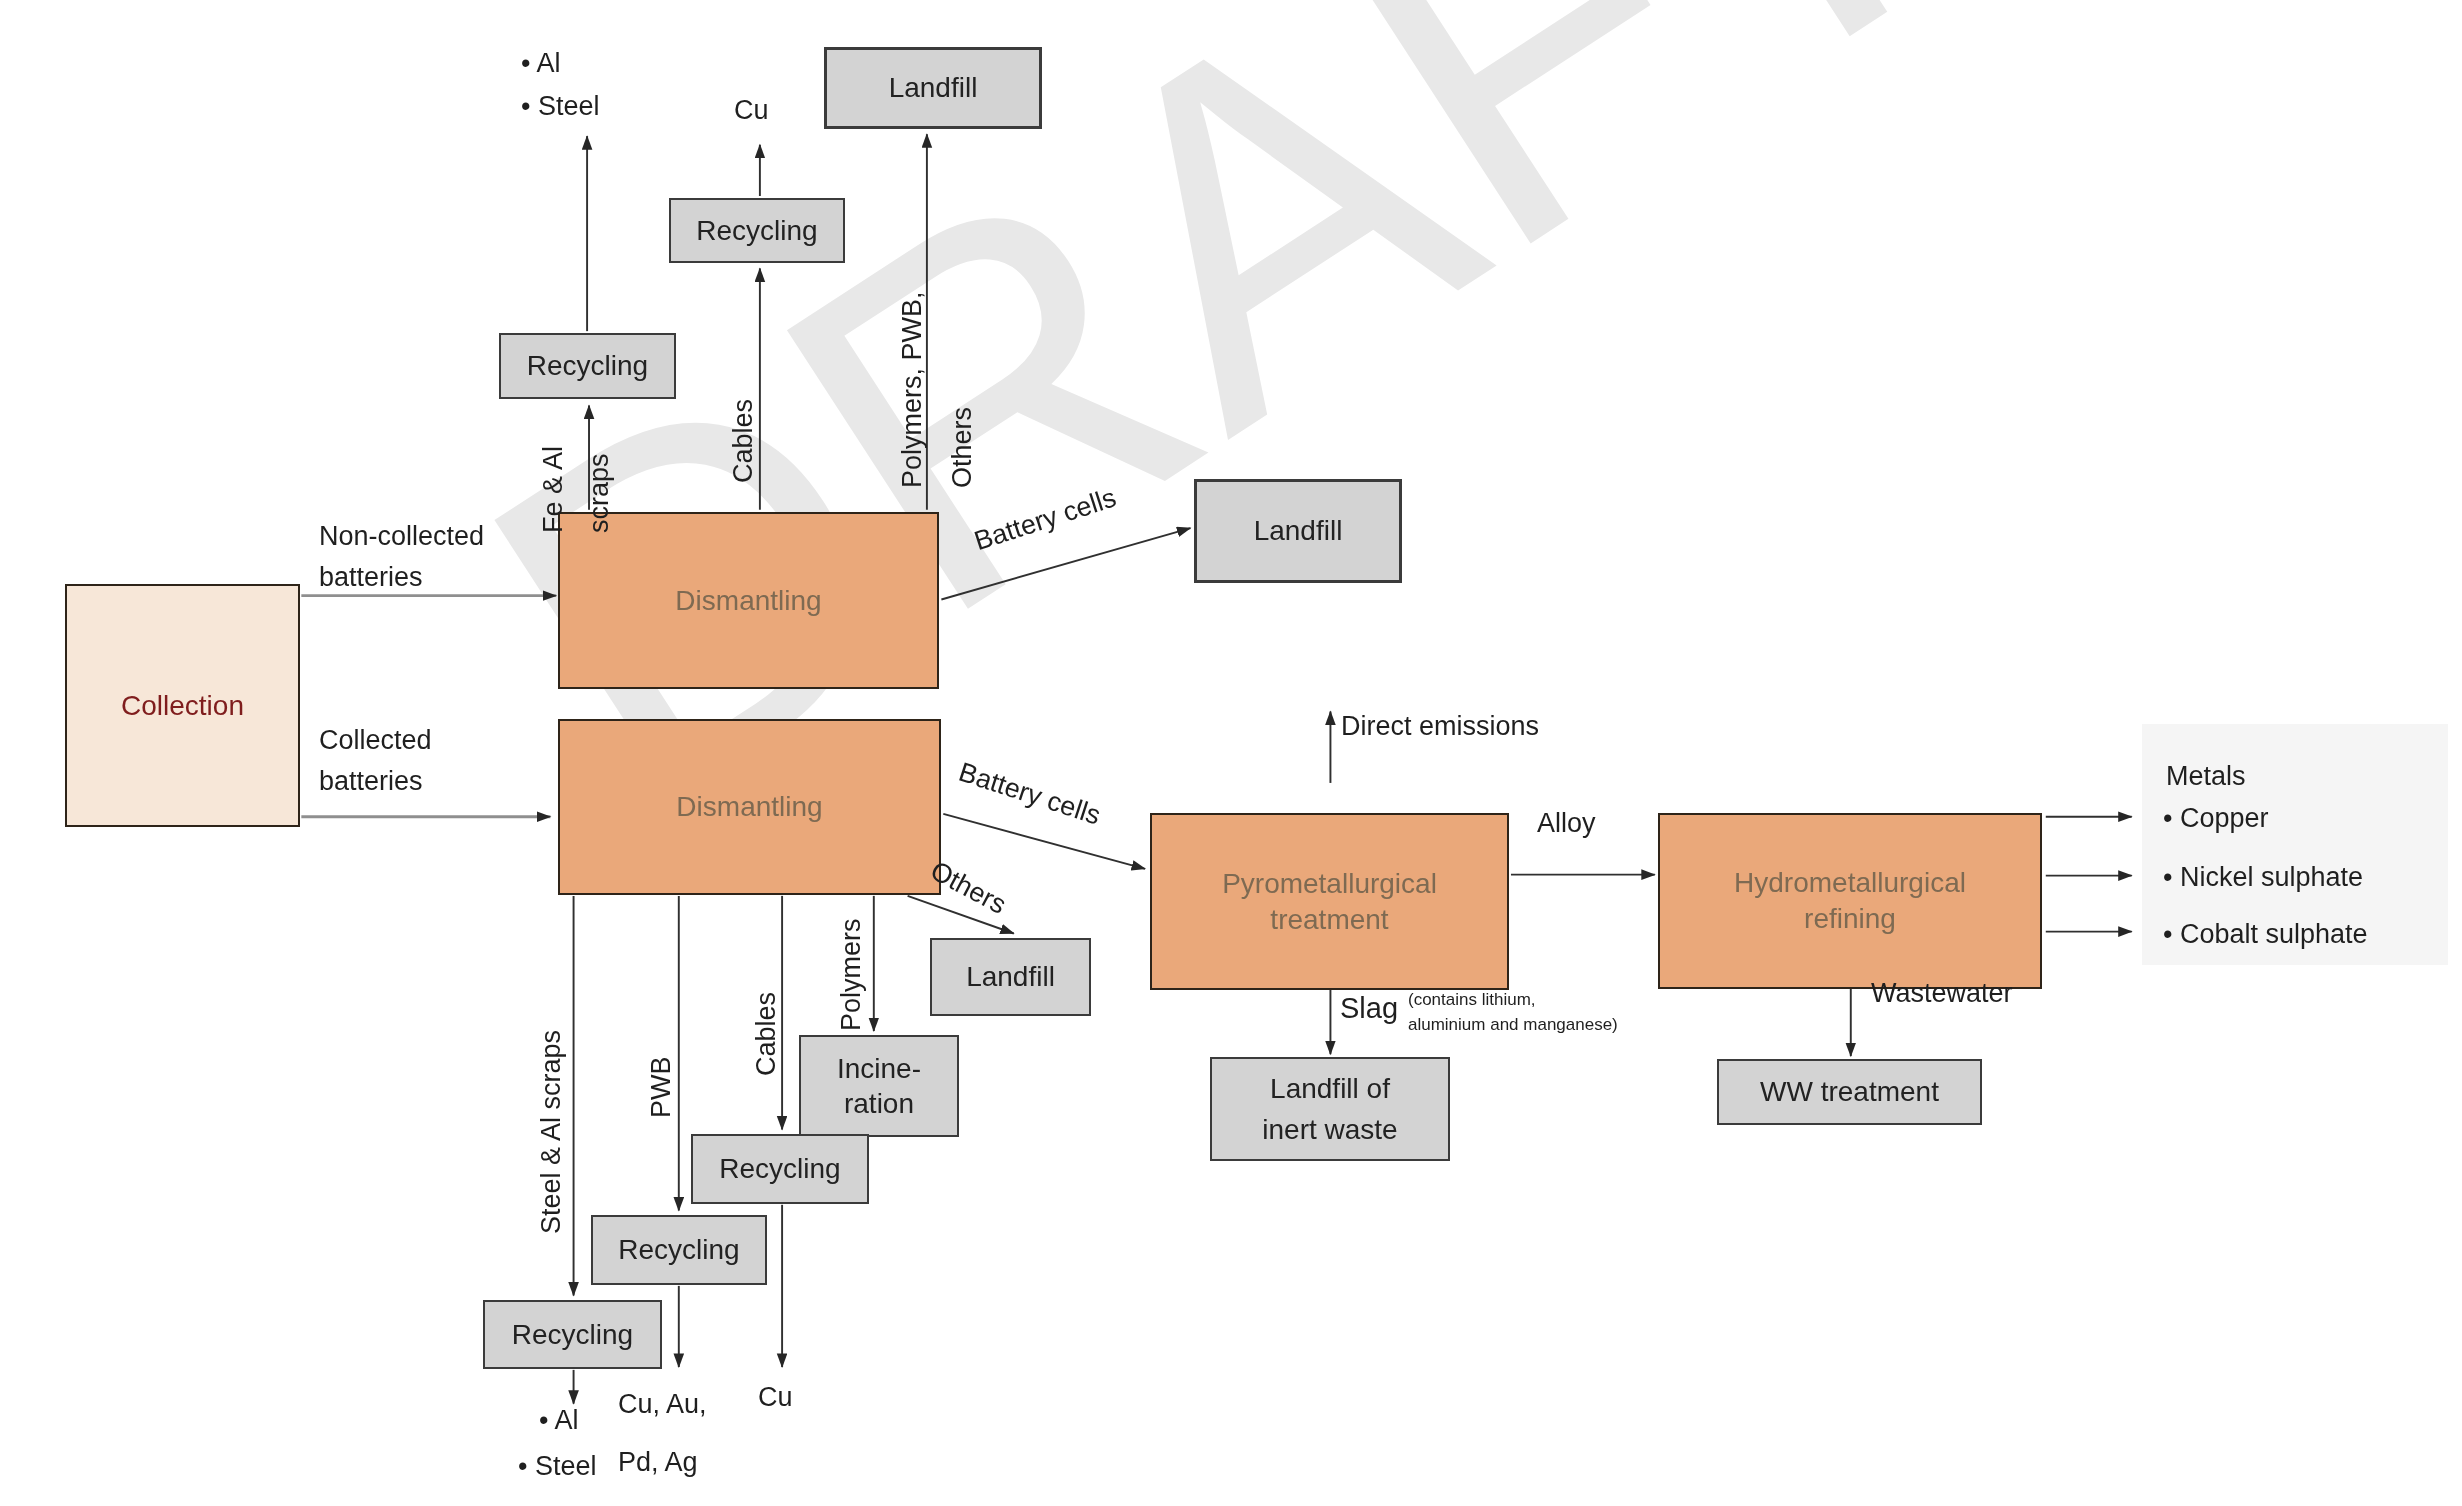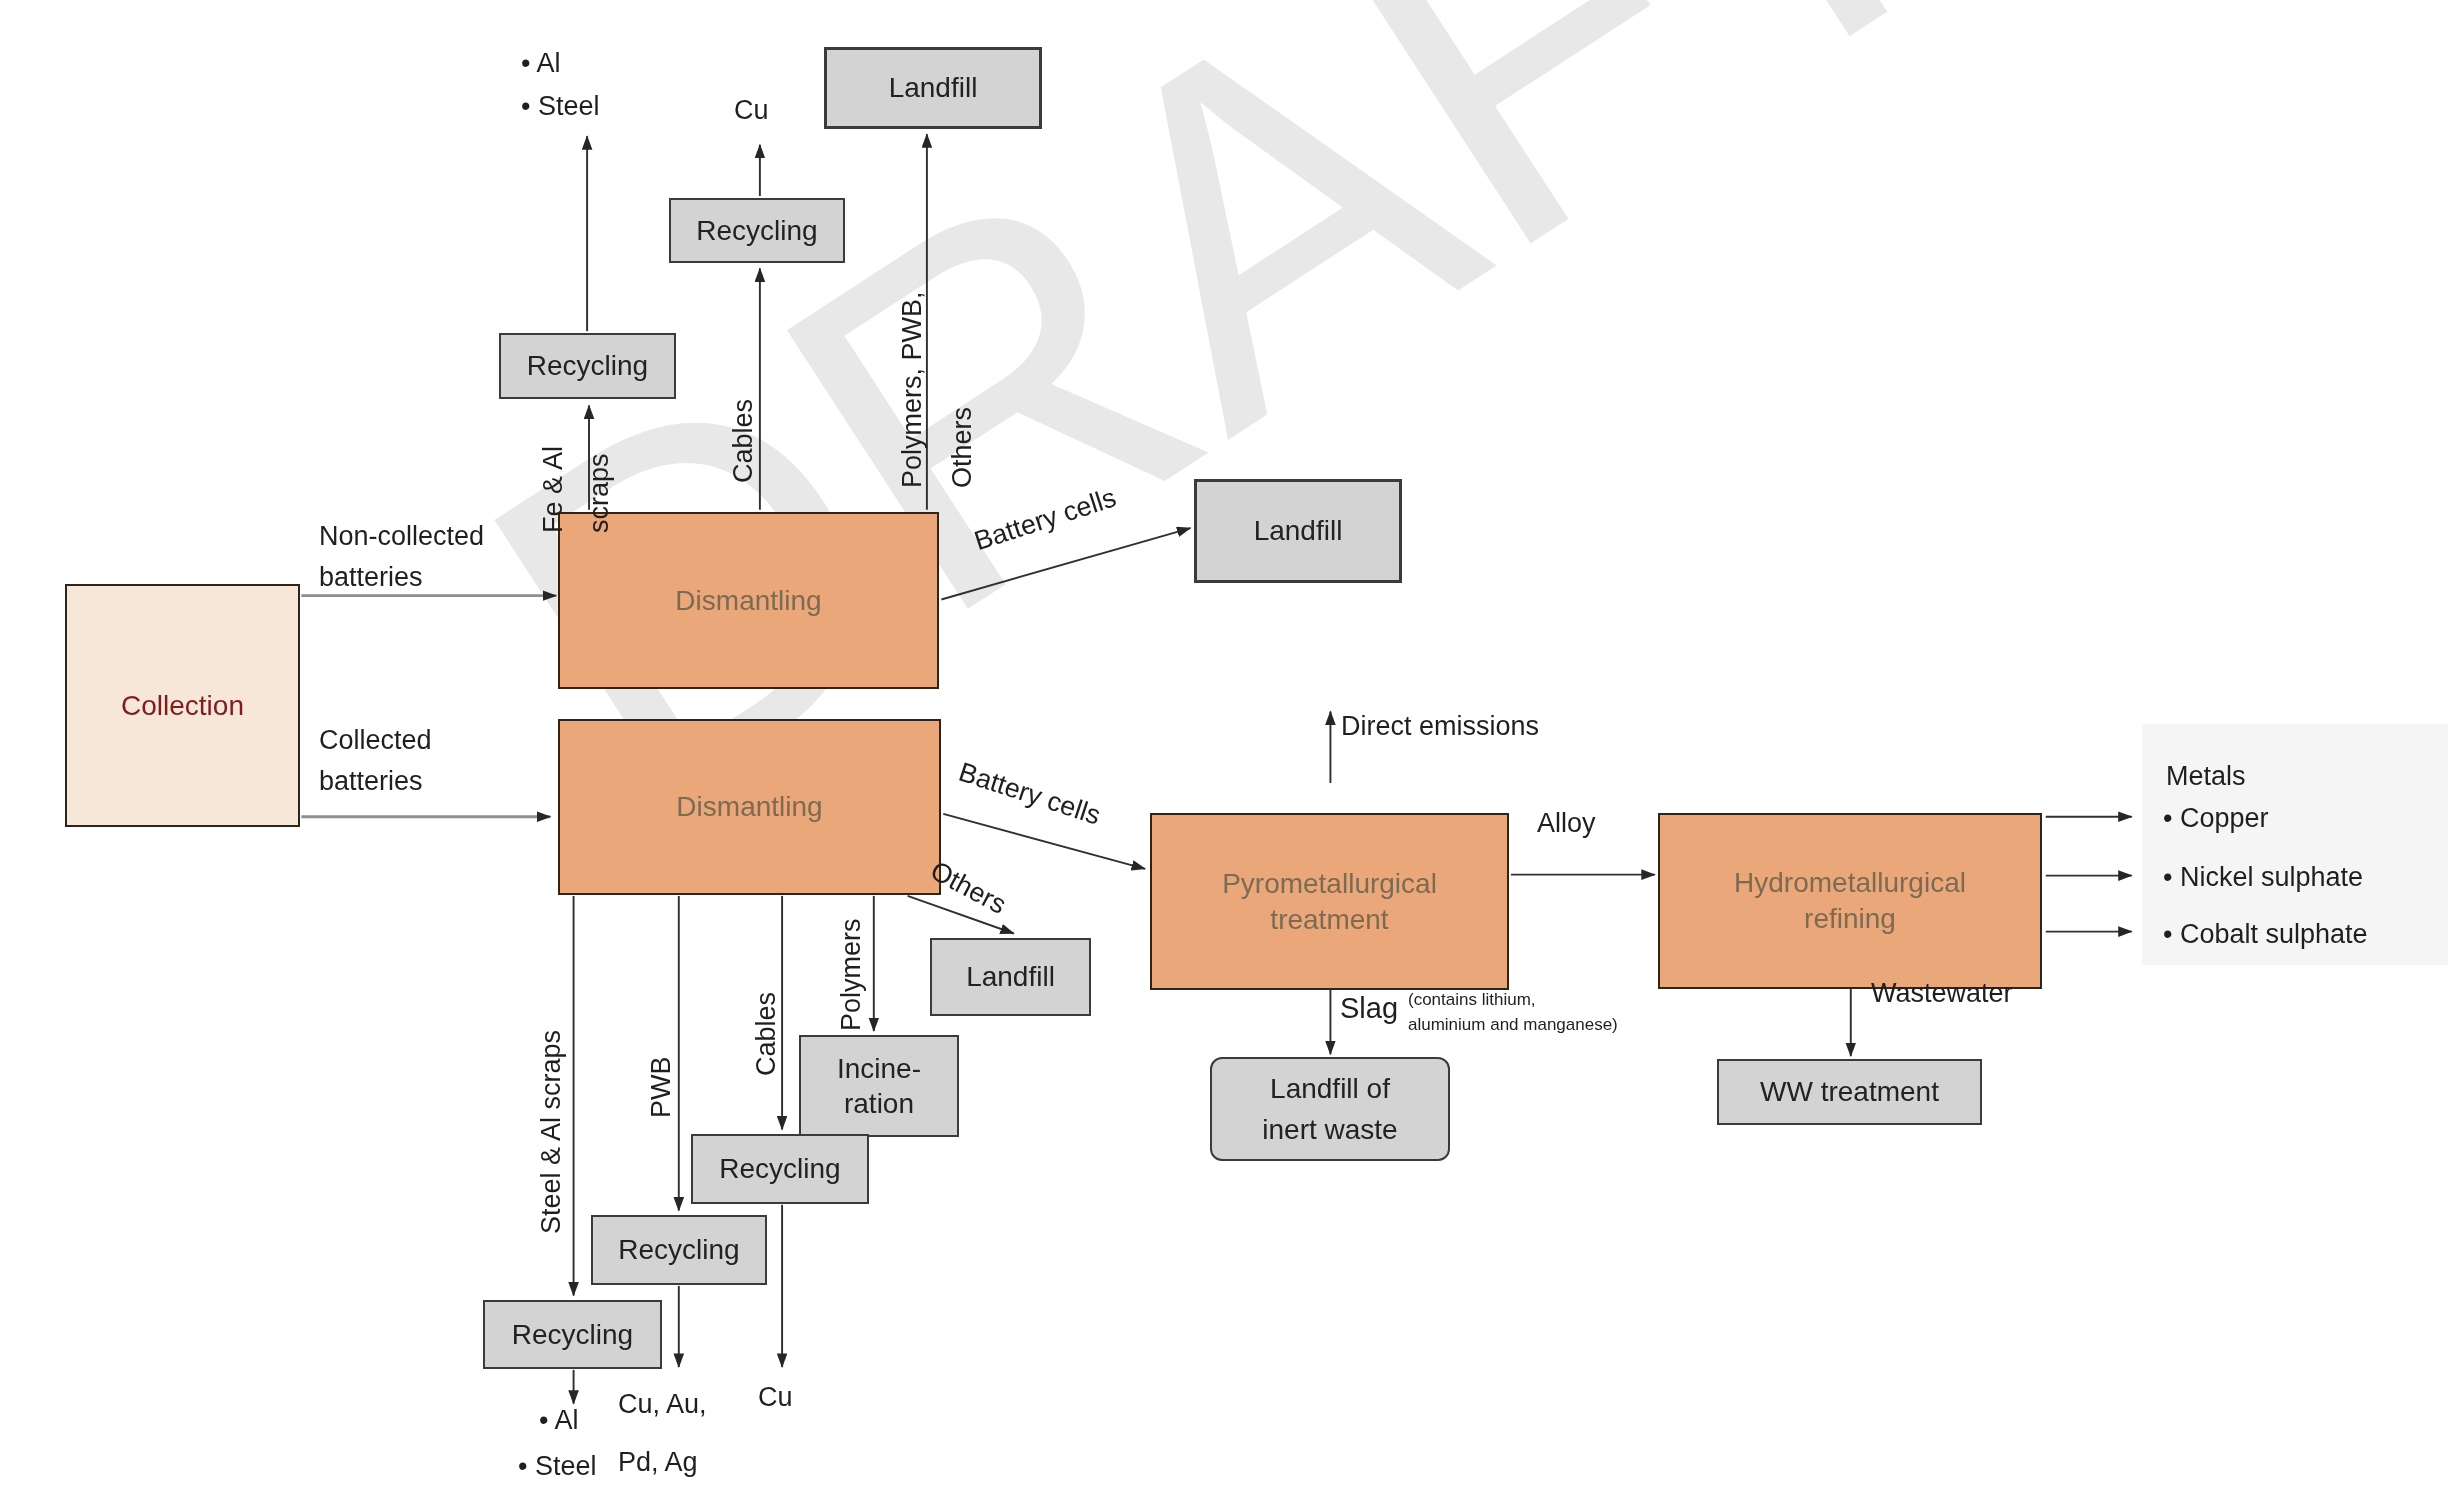--- a/index.html
+++ b/index.html
@@ -125,21 +125,21 @@
   <div class="box orange" style="left:1150px;top:785px;width:359px;height:177px;margin-top:28px;">
     <span>Pyrometallurgical</span>
     <span>treatment</span>
   </div>
 
   <div class="box orange" style="left:1658px;top:785px;width:384px;height:176px;margin-top:28px;">
     <span>Hydrometallurgical</span>
     <span>refining</span>
   </div>
 
-  <div class="box gray" style="left:1210px;top:1057px;width:240px;height:104px;line-height:41px;border-radius:12px;">
+  <div class="box gray" style="left:1210px;top:1057px;width:240px;height:104px;line-height:41px;">
     <span>Landfill of</span>
     <span>inert waste</span>
   </div>
 
   <div class="box gray" style="left:1717px;top:1059px;width:265px;height:66px;">
     <span>WW treatment</span>
   </div>
 
   <div class="lbl" style="left:319px;top:516px;">
     <div>Non-collected</div>

